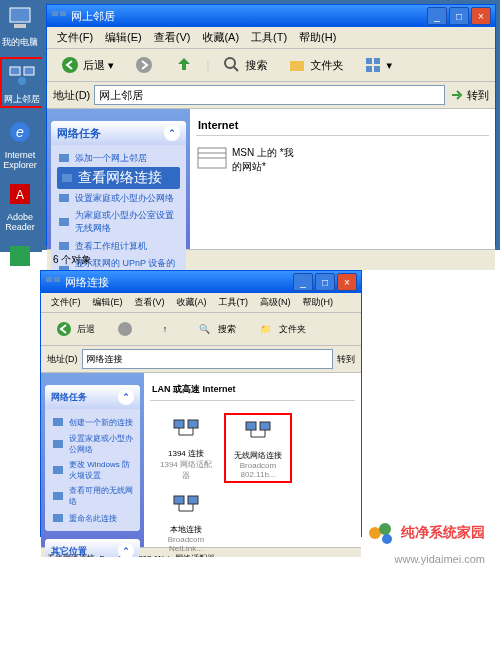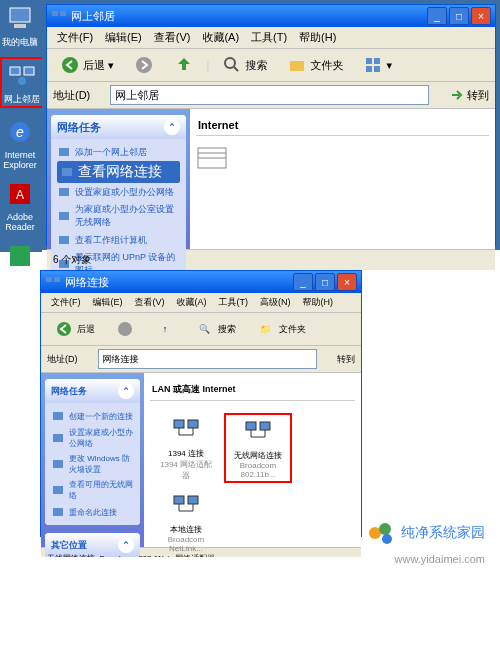--- a/index.html
+++ b/index.html
@@ -14,40 +14,40 @@
 .titlebar .title-icon{width:16px;height:16px;margin-right:4px}
 .titlebar .title-text{flex:1}
 .win-btns{display:flex;gap:2px}
 .win-btn{width:18px;height:16px;background:#3a7de0;border:1px solid #1a4bb0;border-radius:2px;color:#fff;font-size:10px;display:flex;align-items:center;justify-content:center;cursor:pointer}
 .win-btn.close{background:#e05030}
 .menubar{background:#ece9d8;padding:2px 6px;font-size:11px;display:flex;gap:4px;border-bottom:1px solid #c0c0c0}
 .menubar span{padding:1px 4px}
 .toolbar{background:#ece9d8;padding:3px 6px;display:flex;align-items:center;gap:6px;border-bottom:1px solid #c0c0c0;font-size:11px}
 .tb-btn{display:flex;align-items:center;gap:3px;padding:2px 6px;border:1px solid transparent;border-radius:3px}
 .tb-ico{width:20px;height:20px;display:inline-flex;align-items:center;justify-content:center}
-.addressbar{background:#ece9d8;padding:3px 6px;display:flex;align-items:center;gap:20px;border-bottom:1px solid #c0c0c0;font-size:11px}
+.addressbar{background:#ece9d8;padding:3px 6px;display:flex;align-items:center;gap:4px;border-bottom:1px solid #c0c0c0;font-size:11px}
 .addressbar input{flex:1;border:1px solid #7f9db9;height:18px;padding:0 4px;font-size:11px}
 .go-btn{display:flex;align-items:center;gap:2px}
 .content{display:flex;background:#fff}
-.sidebar{width:135px;background:linear-gradient(to bottom,#7aa3e5,#6375d6);padding:6px 4px}
+.sidebar{width:135px;background:linear-gradient(to bottom,#7aa3e5,#6375d6);padding:12px 4px}
 .panel{background:#fff;border-radius:4px;margin-bottom:8px;overflow:hidden}
 .panel-hd{background:linear-gradient(to bottom,#fff,#c6d3f7);color:#215dc6;font-weight:bold;padding:4px 6px;font-size:11px;display:flex;justify-content:space-between;align-items:center}
 .panel-bd{background:#d6dff7;padding:4px 6px}
 .panel-bd .item{display:flex;align-items:center;gap:4px;padding:2px 0;color:#215dc6;font-size:10px;cursor:pointer}
 .panel-bd .item.sel{background:#316ac5;color:#fff;padding:2px 3px;border-radius:2px}
 .item-ico{width:14px;height:14px;flex-shrink:0;display:inline-flex;align-items:center;justify-content:center}
 .main{flex:1;background:#fff;padding:6px;position:relative}
 .main-hd{font-weight:bold;font-size:11px;padding:4px 2px;border-bottom:1px solid #ccc;margin-bottom:8px}
 .file-item{display:flex;align-items:center;gap:4px;font-size:10px;width:100px}
 .file-item .file-ico{width:32px;height:32px;flex-shrink:0;display:flex;align-items:center;justify-content:center}
 .statusbar{background:#ece9d8;border-top:1px solid #c0c0c0;padding:2px 6px;font-size:10px;height:16px;display:flex;align-items:center}
 .conn-icons{display:flex;gap:20px;padding:10px;flex-wrap:wrap}
 .conn-item{width:75px;text-align:center;font-size:9px}
 .conn-item .conn-ico{width:40px;height:40px;margin:0 auto 3px;display:flex;align-items:center;justify-content:center}
-.watermark{position:absolute;right:15px;bottom:120px;display:flex;align-items:center;gap:6px;font-size:14px;color:#3b82f6;font-weight:normal}
+.watermark{position:absolute;right:15px;bottom:120px;display:flex;align-items:center;gap:6px;font-size:14px;color:#ef4444;font-weight:bold}
 .watermark-url{position:absolute;right:15px;bottom:102px;font-size:11px;color:#999}
 .chev{width:16px;height:16px;border-radius:50%;background:#fff;display:flex;align-items:center;justify-content:center;color:#215dc6;font-size:9px}
 </style>
 </head>
 <body>
 
 <div class="screenshot">
   <div class="desktop-icons" style="position:absolute;left:0;top:0">
     <div class="desk-icon"><div class="ico">
           <svg width="28" height="28">
@@ -277,20 +277,21 @@
         <div class="main">
           <div class="main-hd">Internet</div>
           <div class="file-item">
             <div class="file-ico">
                 <svg width="32" height="32">
                   <rect x="2" y="4" width="28" height="20" fill="#fff" stroke="#888"></rect>
                   <line x1="2" y1="9" x2="30" y2="9" stroke="#888"></line>
                   <line x1="2" y1="14" x2="30" y2="14" stroke="#888"></line>
                 </svg>
               </div>
+            <span>MSN 上的 *我的网站*</span>
           </div>
         </div>
       </div>
       <div class="statusbar">
           <span>6 个对象</span>
         </div>
     </div>
   </div>
 </div>
 

